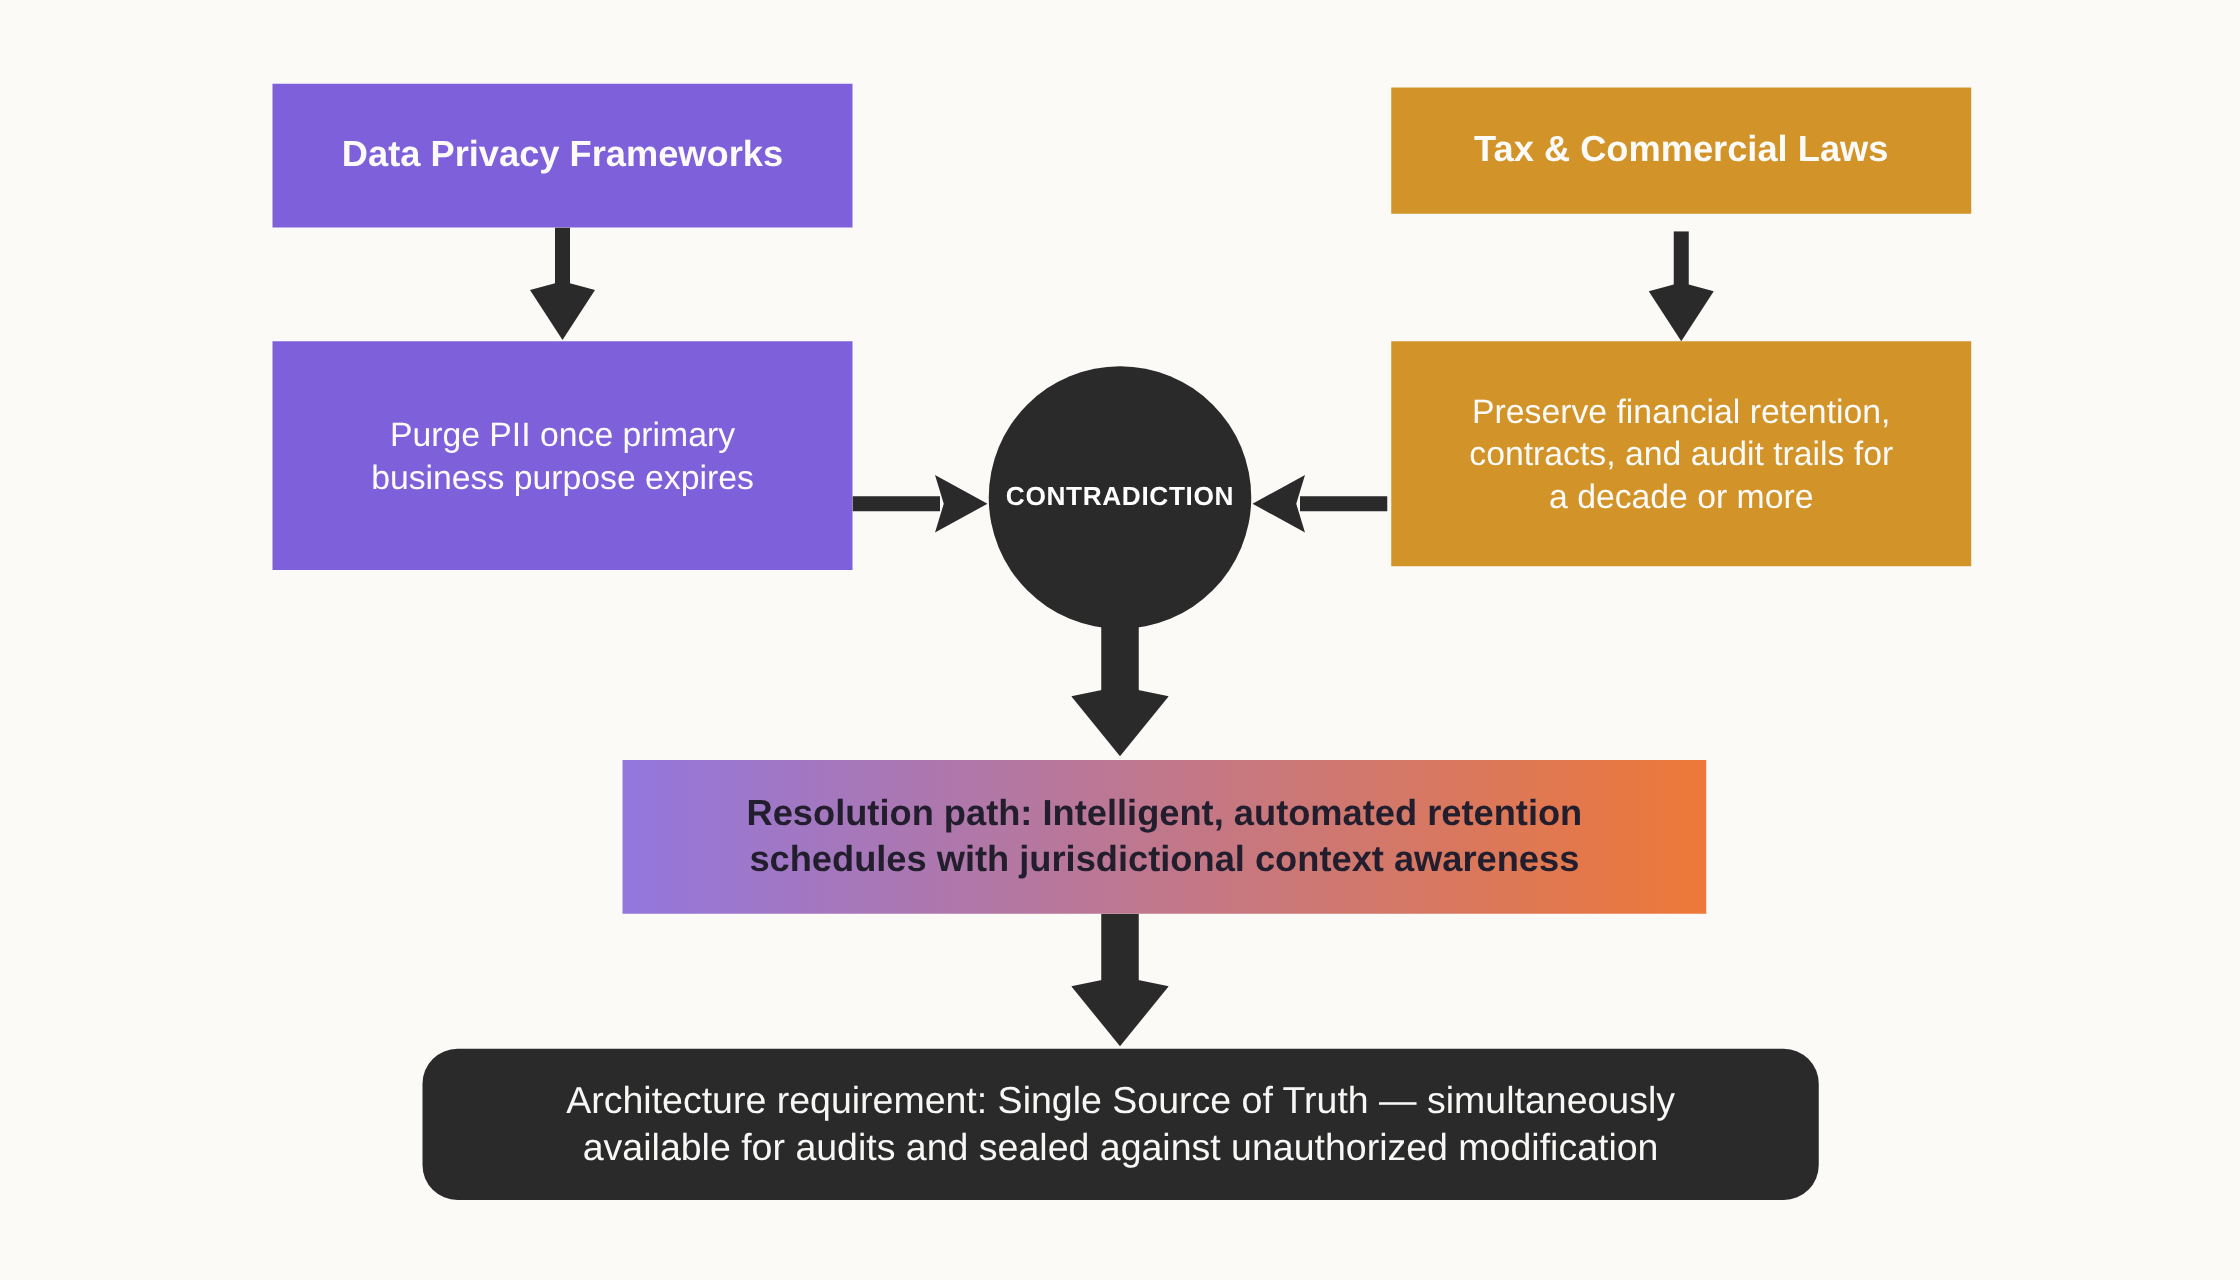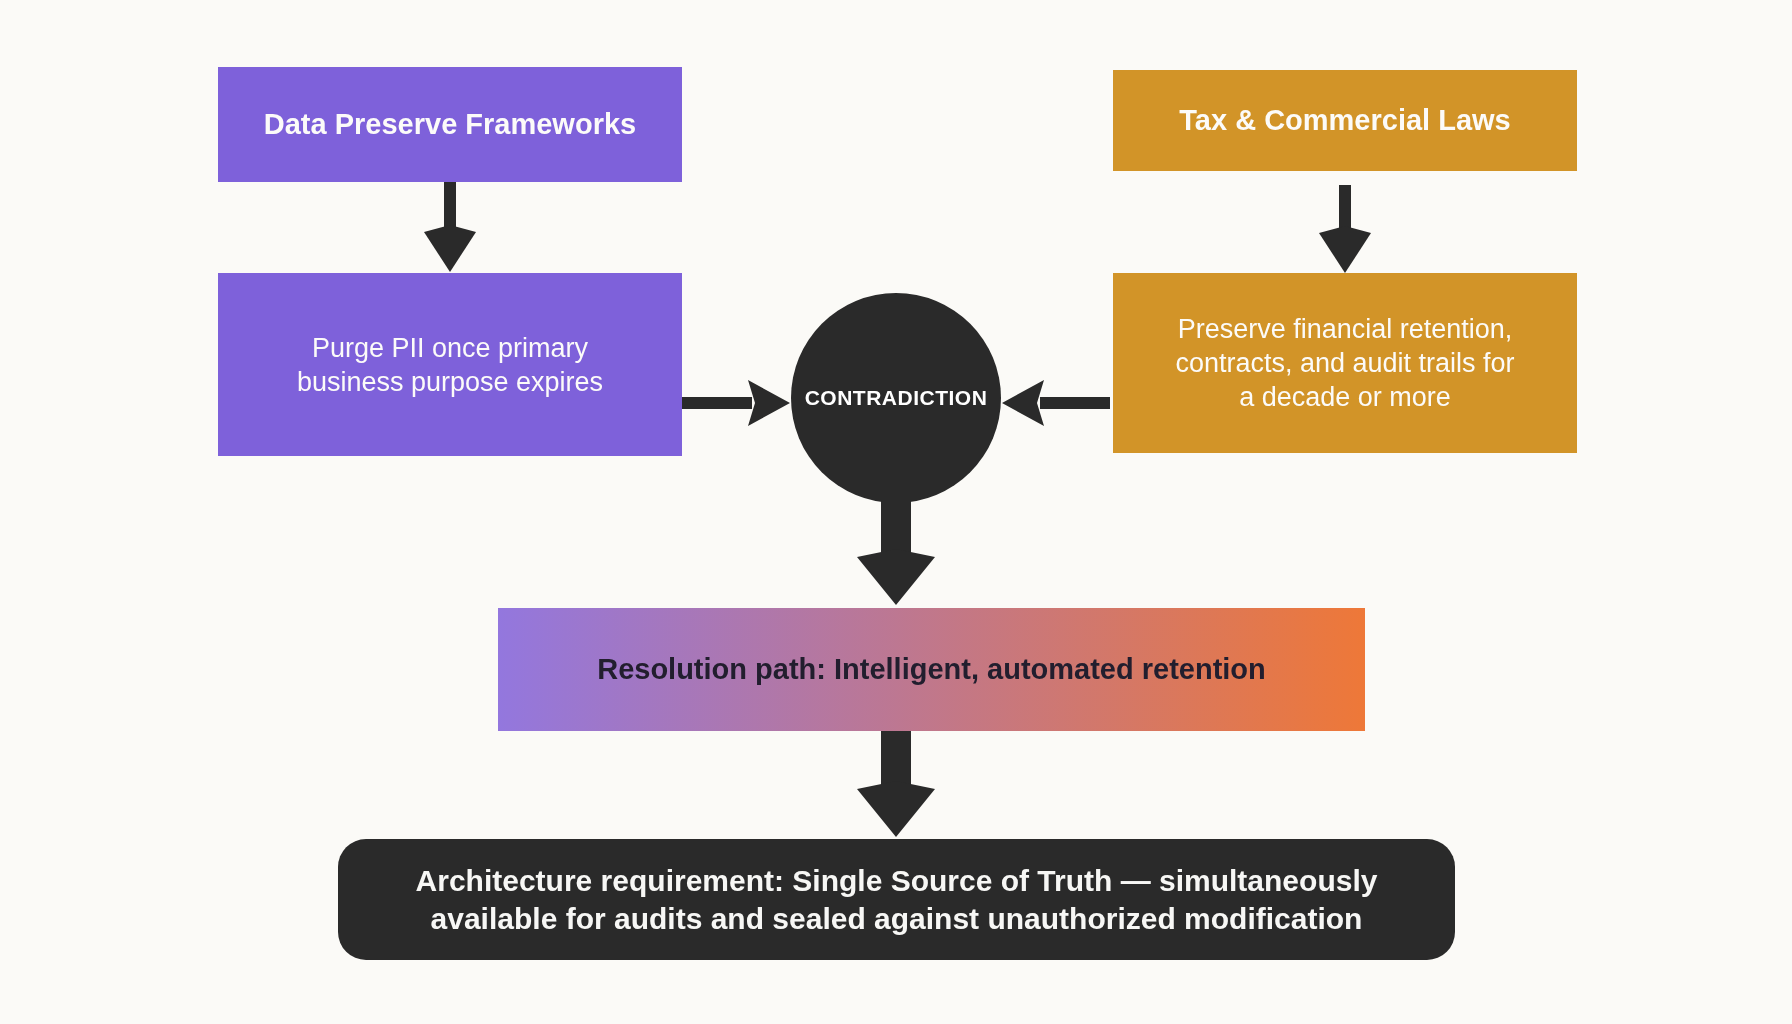--- a/index.html
+++ b/index.html
@@ -51,35 +51,35 @@
   .resolution{
     background:linear-gradient(90deg,var(--gradient_left) 0%,var(--gradient_right) 100%);
     color:var(--text_dark);
     font-size:29px;font-weight:700;
     line-height:37px;
   }
   .architecture{
     background:var(--dark);
     border-radius:28px;
     color:#F7F7F5;
-    font-size:30px;font-weight:700;
+    font-size:30px;font-weight:400;
     line-height:38px;
     align-items:center;
   }
   .arrow{position:absolute;}
   .arrow svg{display:block;width:100%;height:100%;}
   .arrow polygon,.arrow rect{fill:var(--dark);}
 </style>
 </head>
 <body>
 
 <div class="canvas">
 
   <div class="node box-header" style="left:218px;top:67px;width:464px;height:115px;">
-    <span class="line">Data Preserve Frameworks</span>
+    <span class="line">Data Privacy Frameworks</span>
   </div>
 
   <div class="node box-header gold" style="left:1113px;top:70px;width:464px;height:101px;">
     <span class="line">Tax &amp; Commercial Laws</span>
   </div>
 
   <div class="arrow" style="left:424px;top:182px;width:52px;height:90px;">
     <svg viewBox="0 0 52 90" preserveAspectRatio="none">
       <rect x="20" y="0" width="12" height="48"></rect>
       <polygon points="0,50 26,43 52,50 26,90"></polygon>
@@ -124,20 +124,21 @@
 
   <div class="arrow" style="left:857px;top:500px;width:78px;height:105px;">
     <svg viewBox="0 0 78 105" preserveAspectRatio="none">
       <rect x="24" y="0" width="30" height="58"></rect>
       <polygon points="0,57 39,49 78,57 39,105"></polygon>
     </svg>
   </div>
 
   <div class="node resolution" style="left:465px;top:608px;width:867px;height:123px;margin-left:33px;">
     <span class="line">Resolution path: Intelligent, automated retention</span>
+    <span class="line">schedules with jurisdictional context awareness</span>
   </div>
 
   <div class="arrow" style="left:857px;top:731px;width:78px;height:106px;">
     <svg viewBox="0 0 78 106" preserveAspectRatio="none">
       <rect x="24" y="0" width="30" height="59"></rect>
       <polygon points="0,58 39,50 78,58 39,106"></polygon>
     </svg>
   </div>
 
   <div class="node architecture" style="left:338px;top:839px;width:1117px;height:121px;">

